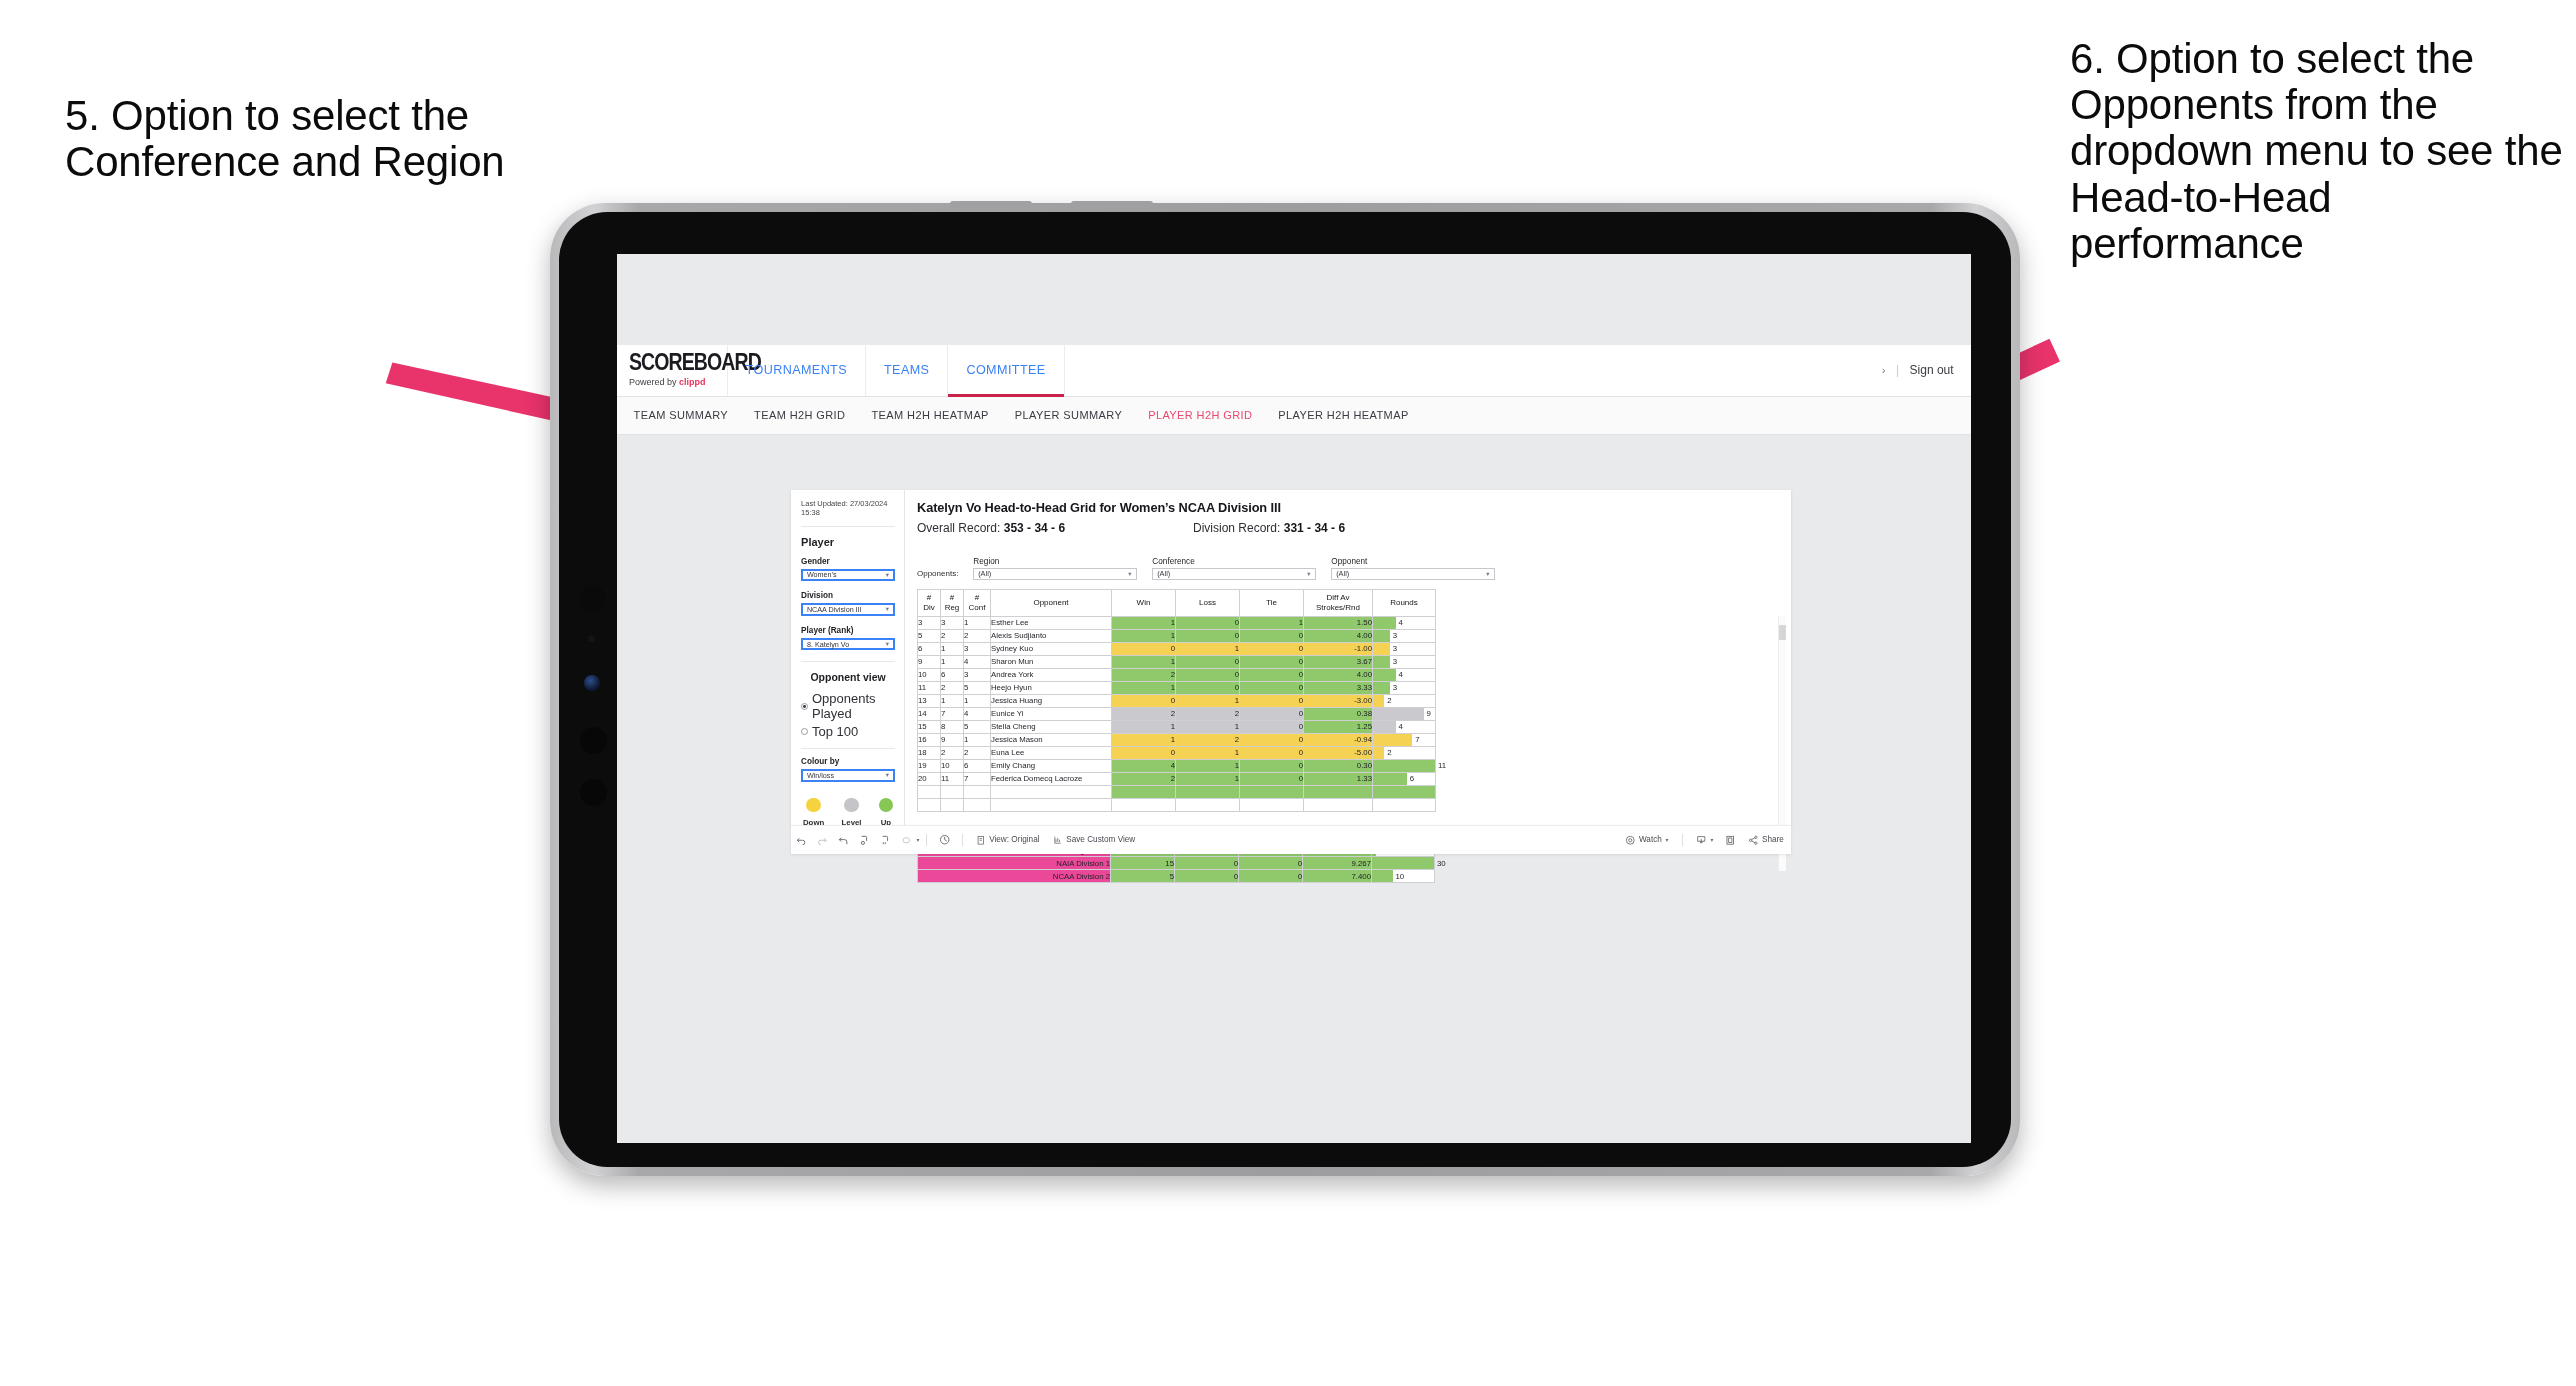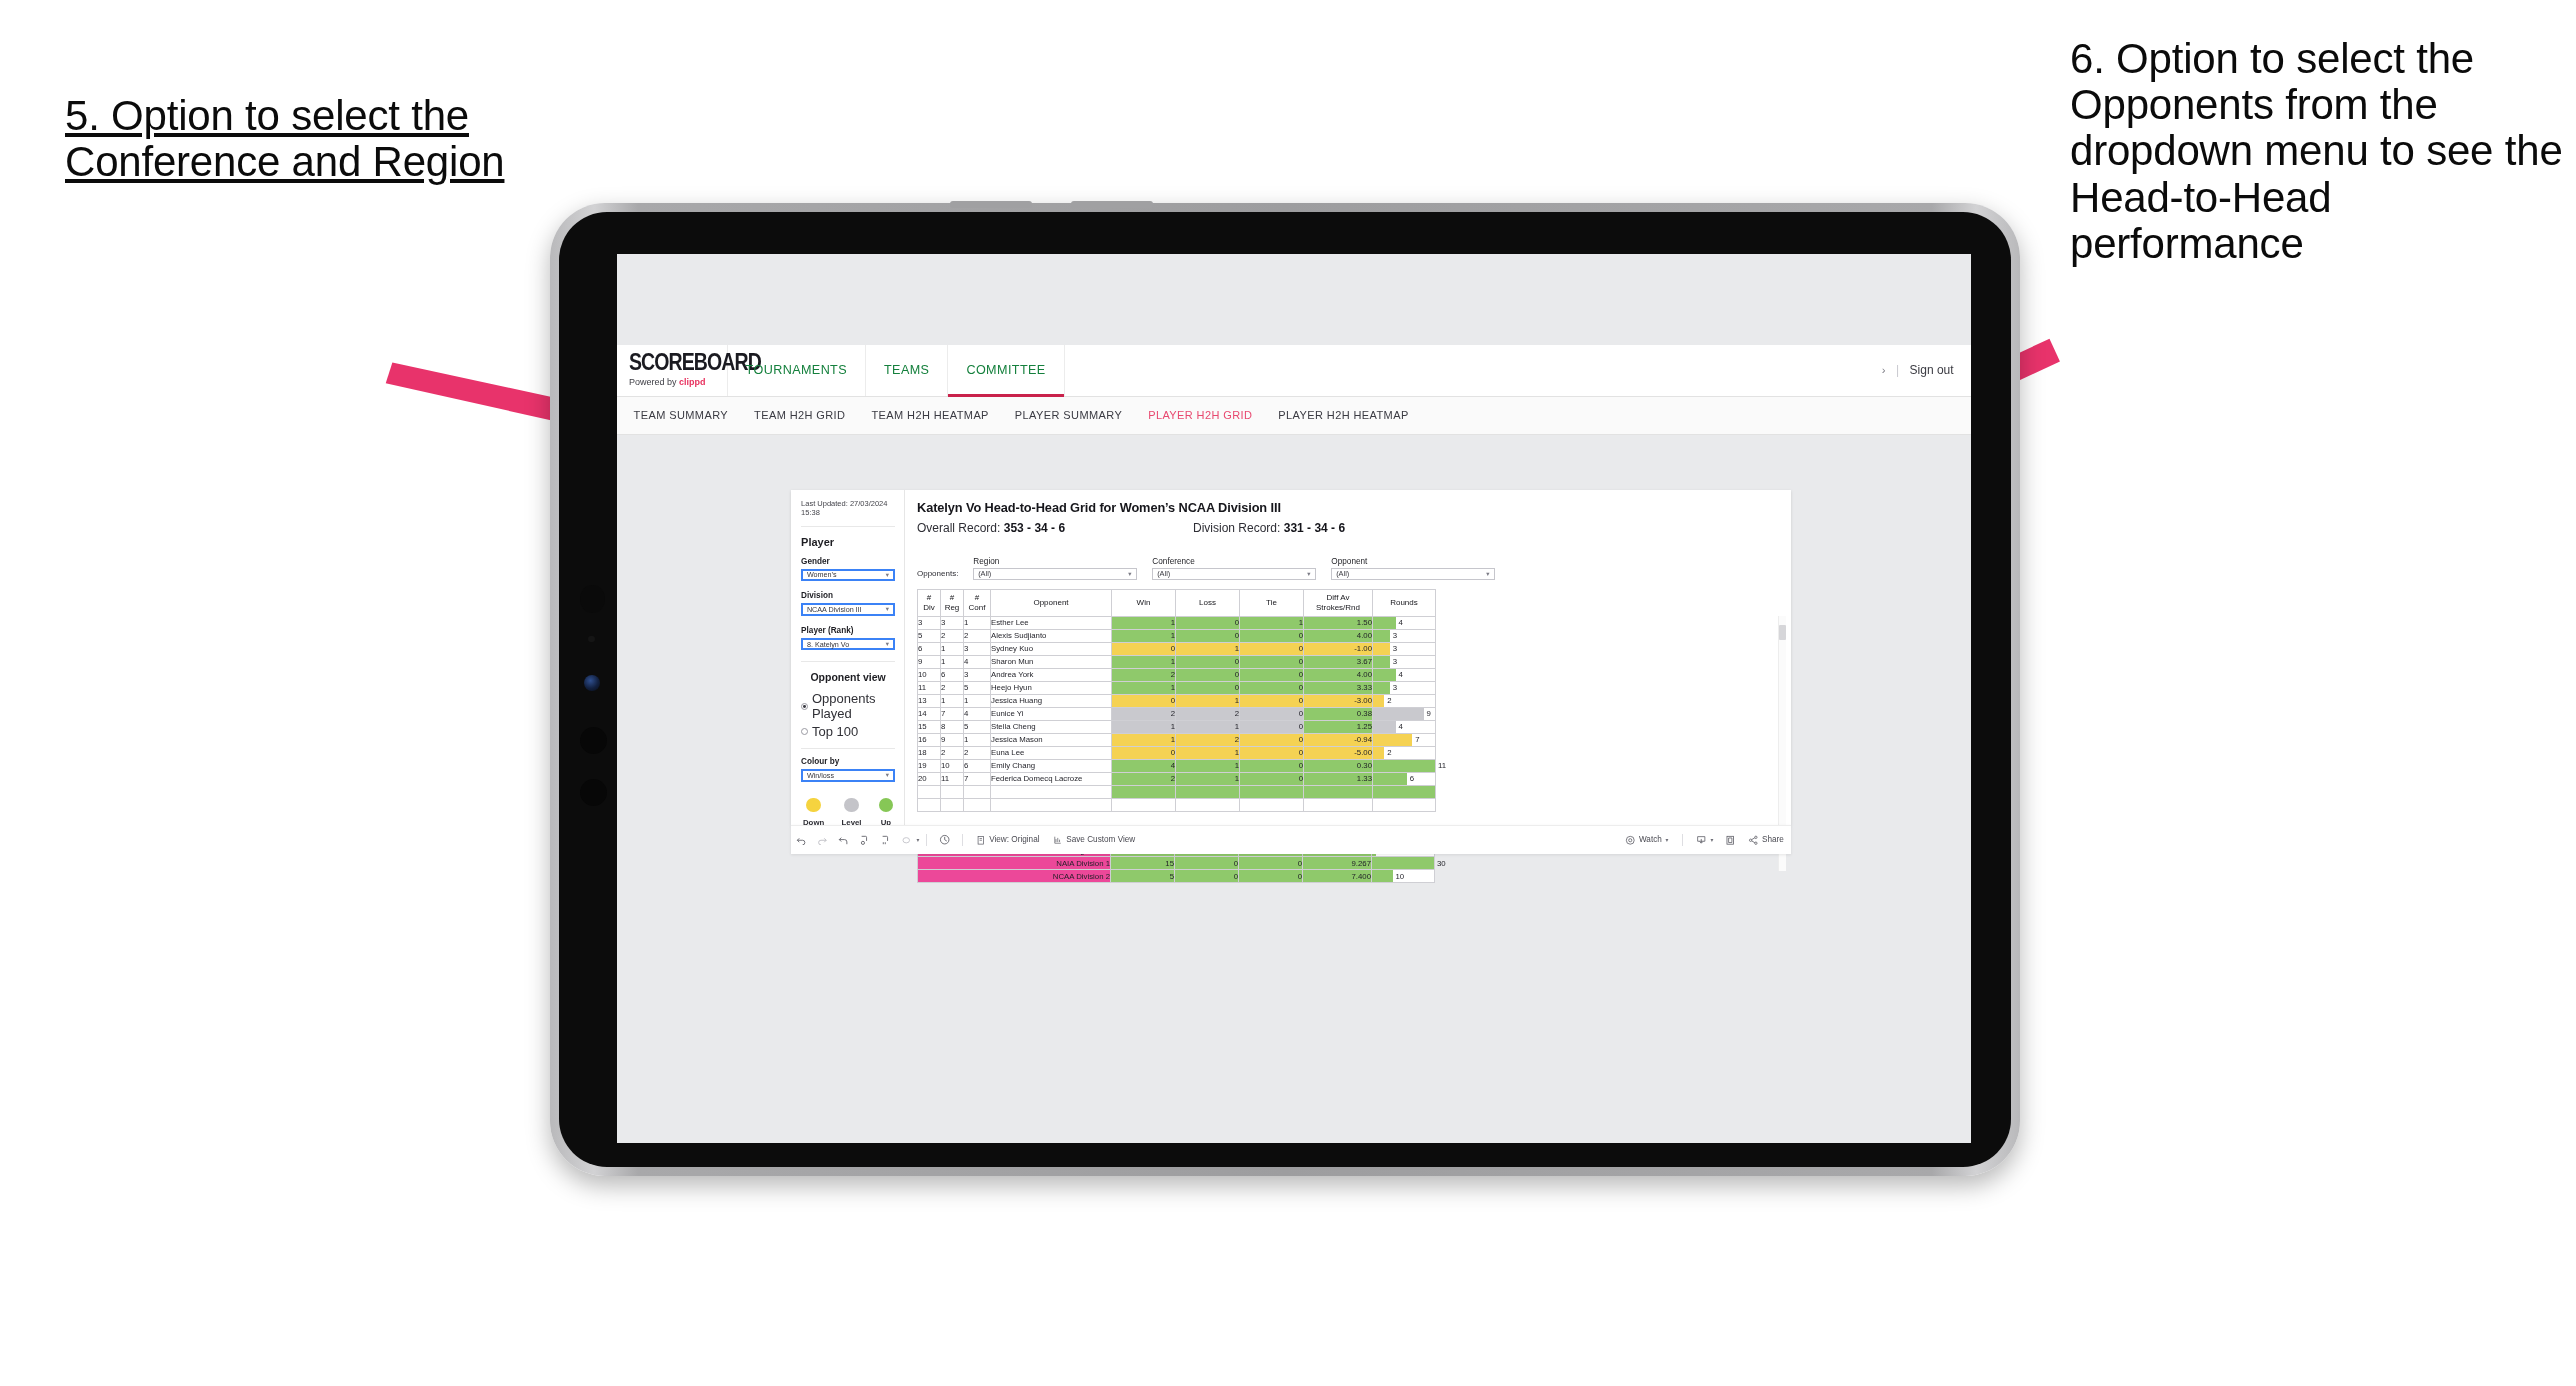--- a/index.html
+++ b/index.html
@@ -10,21 +10,21 @@
     font-family:"Liberation Sans", sans-serif;
     -webkit-font-smoothing:antialiased;
   }
   .canvas{position:absolute;inset:0;}
 
   
   .callout{
     position:absolute;color:#0b0b0b;font-size:42px;line-height:1.10;
     font-family:"Liberation Sans", sans-serif;font-weight:400;letter-spacing:-0.2px;
   }
-  #callout-left{left:65px;top:93px;width:476px;text-decoration:underline;}
+  #callout-left{left:65px;top:93px;width:476px;}
   #callout-right{left:2070px;top:36px;width:504px;}
 
   .arrow-svg{position:absolute;left:0;top:0;width:2576px;height:1386px;pointer-events:none;}
 
   
   .tablet-outer{
     position:absolute;left:550px;top:203px;width:1470px;height:497px;
   }
   .tablet{
     position:absolute;left:0;top:0;width:1470px;height:973px;
@@ -61,21 +61,21 @@
     padding-left:12.4px;box-sizing:border-box;border-right:1px solid #ececec;
   }
   .brand-title{
     font-family:"Liberation Sans", sans-serif;font-weight:700;font-size:19.5px;
     letter-spacing:-0.9px;color:#1b1b21;line-height:1;
     transform:scaleY(1.18);transform-origin:left center;
   }
   .brand-sub{font-size:9px;color:#3d3d44;margin-top:5.7px;line-height:1;}
   .brand-sub b{color:#e8325f;font-weight:700;}
   .navtab{
-    display:flex;align-items:center;padding:0 18px;font-size:12.6px;color:#15803d;
+    display:flex;align-items:center;padding:0 18px;font-size:12.6px;color:#3b82f6;
     letter-spacing:0.4px;border-right:1px solid #ececec;position:relative;cursor:pointer;
     white-space:nowrap;
   }
   .navtab.active::after{
     content:"";position:absolute;left:0;right:0;bottom:-1px;height:2.9px;background:#c9224b;
   }
   .nav-spacer{flex:1;border-right:none;}
   .nav-right{
     display:flex;align-items:center;gap:10.5px;padding-right:17px;font-size:12px;color:#3b3b42;
   }

